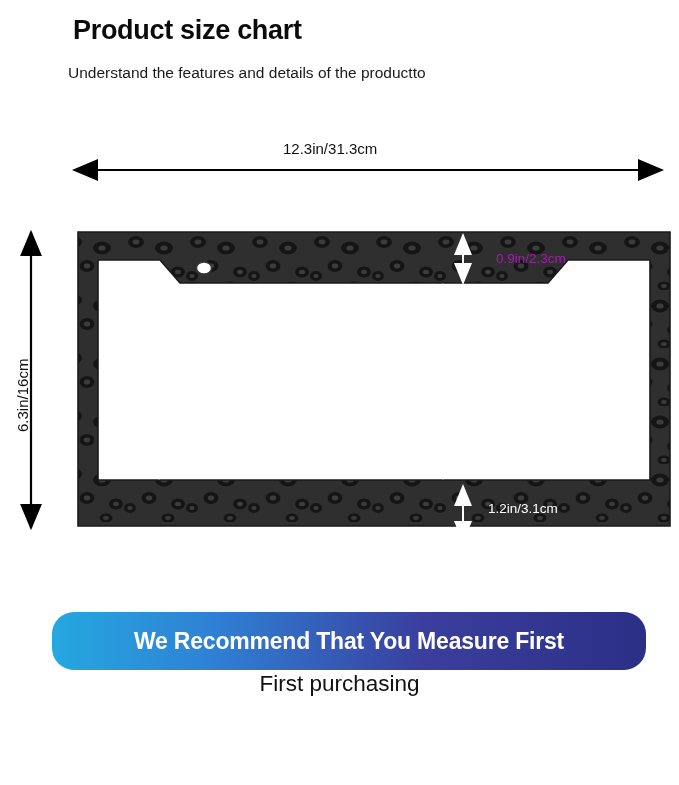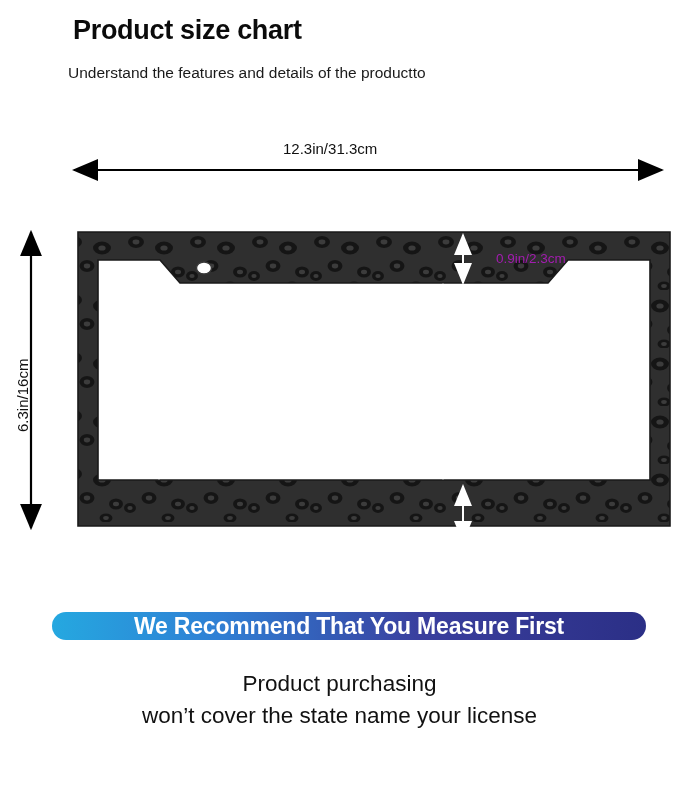--- a/index.html
+++ b/index.html
@@ -68,21 +68,21 @@
     white-space: nowrap;
     transform-origin: 0 0;
   }
 
   
   .banner {
     position: absolute;
     left: 52px;
     top: 612px;
     width: 594px;
-    height: 28px;
+    height: 58px;
     border-radius: 22px;
     background: linear-gradient(90deg, #25a8e0 0%, #2f7fd4 28%, #3a3f9e 62%, #2b2f86 100%);
     display: flex;
     align-items: center;
     justify-content: center;
   }
   .banner-text {
     color: #ffffff;
     font-size: 23px;
     font-weight: bold;
@@ -191,26 +191,25 @@
     <line x1="463" y1="486" x2="463" y2="541" stroke="#ffffff" stroke-width="2" marker-start="url(#arrWs)" marker-end="url(#arrW)"></line>
   </g>
 </svg>
 
 <div class="measure-label" style="left:283px; top:140px;">12.3in/31.3cm</div>
 
 <div class="vert-label" style="left:14px; top:432px; transform: rotate(-90deg);">6.3in/16cm</div>
 
 <div class="measure-label boxed" style="left:496px; top:251px; color:#a21caf;">0.9in/2.3cm</div>
 
-<div class="measure-label boxed" style="left:472px; top:525px; color:#fff;margin-left:16px;">1.2in/3.1cm</div>
+<div class="measure-label boxed" style="left:472px; top:501px; color:#fff;margin-left:16px;">1.2in/3.1cm</div>
 
 <div class="measure-label" style="left:150px; top:366px; color:#fff;">4.6in/11.8cm</div>
 
 <div class="measure-label" style="left:462px; top:366px; color:#fff;">4.2in/10.6cm</div>
 
 <div class="banner">
   <span class="banner-text">We Recommend That You Measure First</span>
 </div>
 
 <div class="footer">
-  <div class="footer-line">Product purchasing</div>
-  <div class="footer-line">won’t cover the state name your license</div>
+  <div class="footer-line">First purchasing</div>
 </div>
 
 </body></html>

